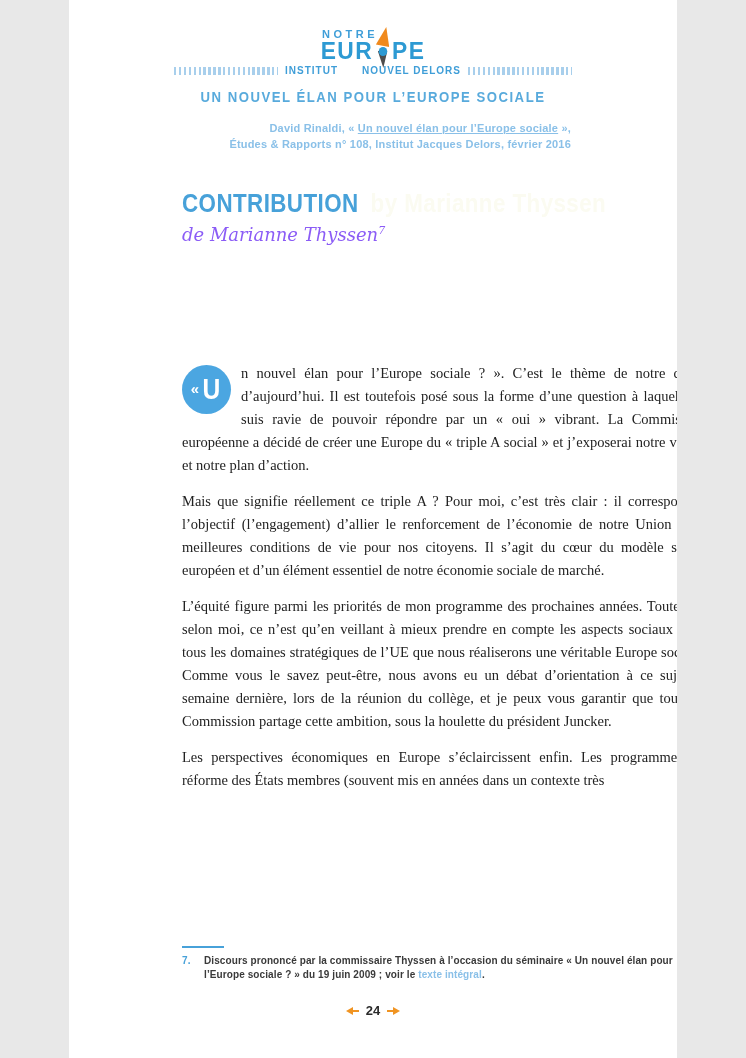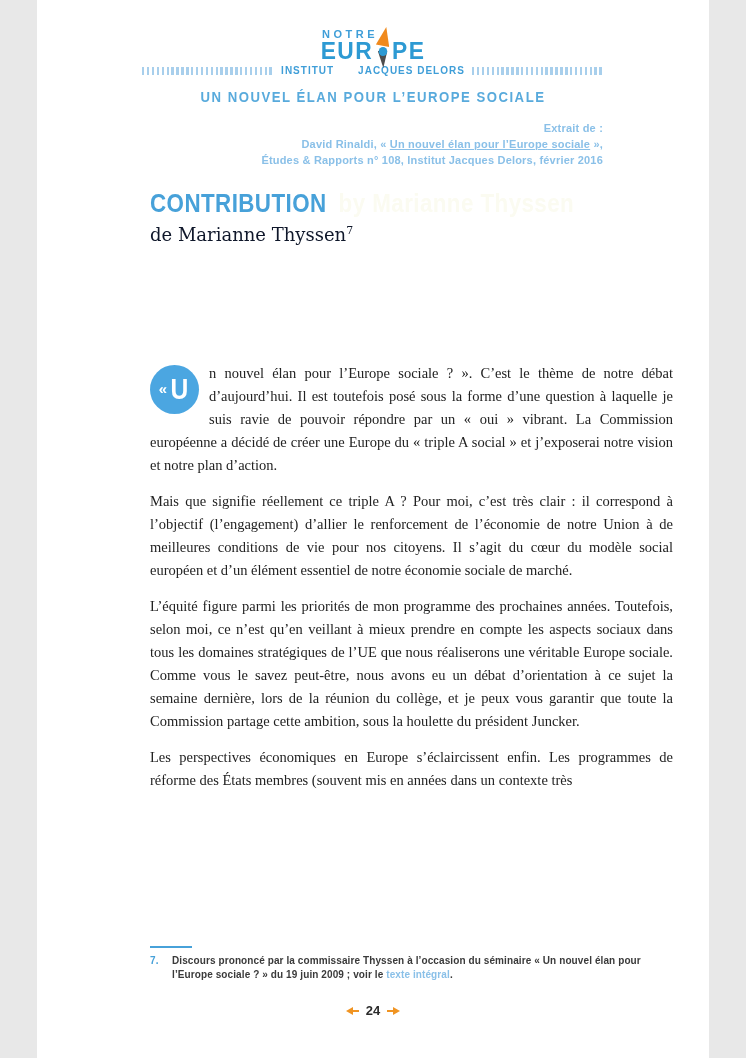--- a/index.html
+++ b/index.html
@@ -1,17 +1,17 @@
 <!DOCTYPE html>
 <html><head>
 <meta charset="utf-8">
 <style>
   html,body{margin:0;padding:0;background:#e8e8e8;}
   .page{
-    position:relative; width:672px; height:1058px; margin:0 auto;
+    position:relative; width:608px; height:1058px; margin:0 auto;
     background:#ffffff; overflow:hidden;
     font-family:"Liberation Sans", sans-serif;
   }
   
   .logo{position:absolute; top:28px; left:0; right:0; text-align:center;}
   .brand-top{
     font-size:11px; font-weight:bold; color:#3f9ed8; letter-spacing:3.5px;
     margin-right:46px; line-height:12px;
   }
   .brand-main{
@@ -60,22 +60,22 @@
   .extract .it{}
   
   .title-block{position:absolute; left:113px; top:189px;}
   .title{
     margin:0; font-size:26px; font-weight:bold; color:#47a1d9;
     letter-spacing:0.5px; transform:scaleX(0.86); transform-origin:left;
     white-space:nowrap; line-height:28px;
   }
   .ghost{color:#fbfbf1; margin-left:14px;}
   .subtitle{
-    margin-top:3px; font-family:"DejaVu Serif", serif; 
-    font-size:18px; color:#0f172a; line-height:22px;
+    margin-top:3px; font-family:"DejaVu Serif", serif; font-style:italic;
+    font-size:18px; color:#8b5cf6; line-height:22px;
   }
   .subtitle sup{font-size:11px;}
   
   .body{
     position:absolute; left:113px; top:362px; width:523px; height:580px;
     font-family:"Liberation Serif", serif; font-size:14.5px; line-height:23px;
     color:#222222; text-align:justify; overflow:hidden;
   }
   .body p{margin:0 0 13px 0;}
   .dropcap{
@@ -122,29 +122,28 @@
         <span class="needle-up"></span>
         <span class="needle-down"></span>
         <span class="compass-dot"></span>
       </span>
       <span>PE</span>
     </div>
     <div class="banner">
       <div class="dash-line"></div>
       <span class="banner-label">INSTITUT</span>
       <span class="needle-gap"></span>
-      <span class="banner-label">JACQUES DELORS</span>
+      <span class="banner-label">NOUVEL DELORS</span>
       <div class="dash-line"></div>
     </div>
   </div>
 
   <div class="header-title">UN NOUVEL ÉLAN POUR L’EUROPE SOCIALE</div>
 
   <div class="extract">
-    <div>Extrait de :</div>
     <div><span>David Rinaldi, « </span><span class="link">Un nouvel élan pour l’Europe sociale</span><span> »,</span></div>
     <div><span class="it">Études &amp; Rapports n° 108,</span><span> Institut Jacques Delors, février 2016</span></div>
   </div>
 
   <div class="title-block">
     <h1 class="title"><span>CONTRIBUTION</span><span class="ghost">by Marianne Thyssen</span></h1>
     <div class="subtitle"><span>de Marianne Thyssen</span><sup>7</sup></div>
   </div>
 
   <div class="body">

